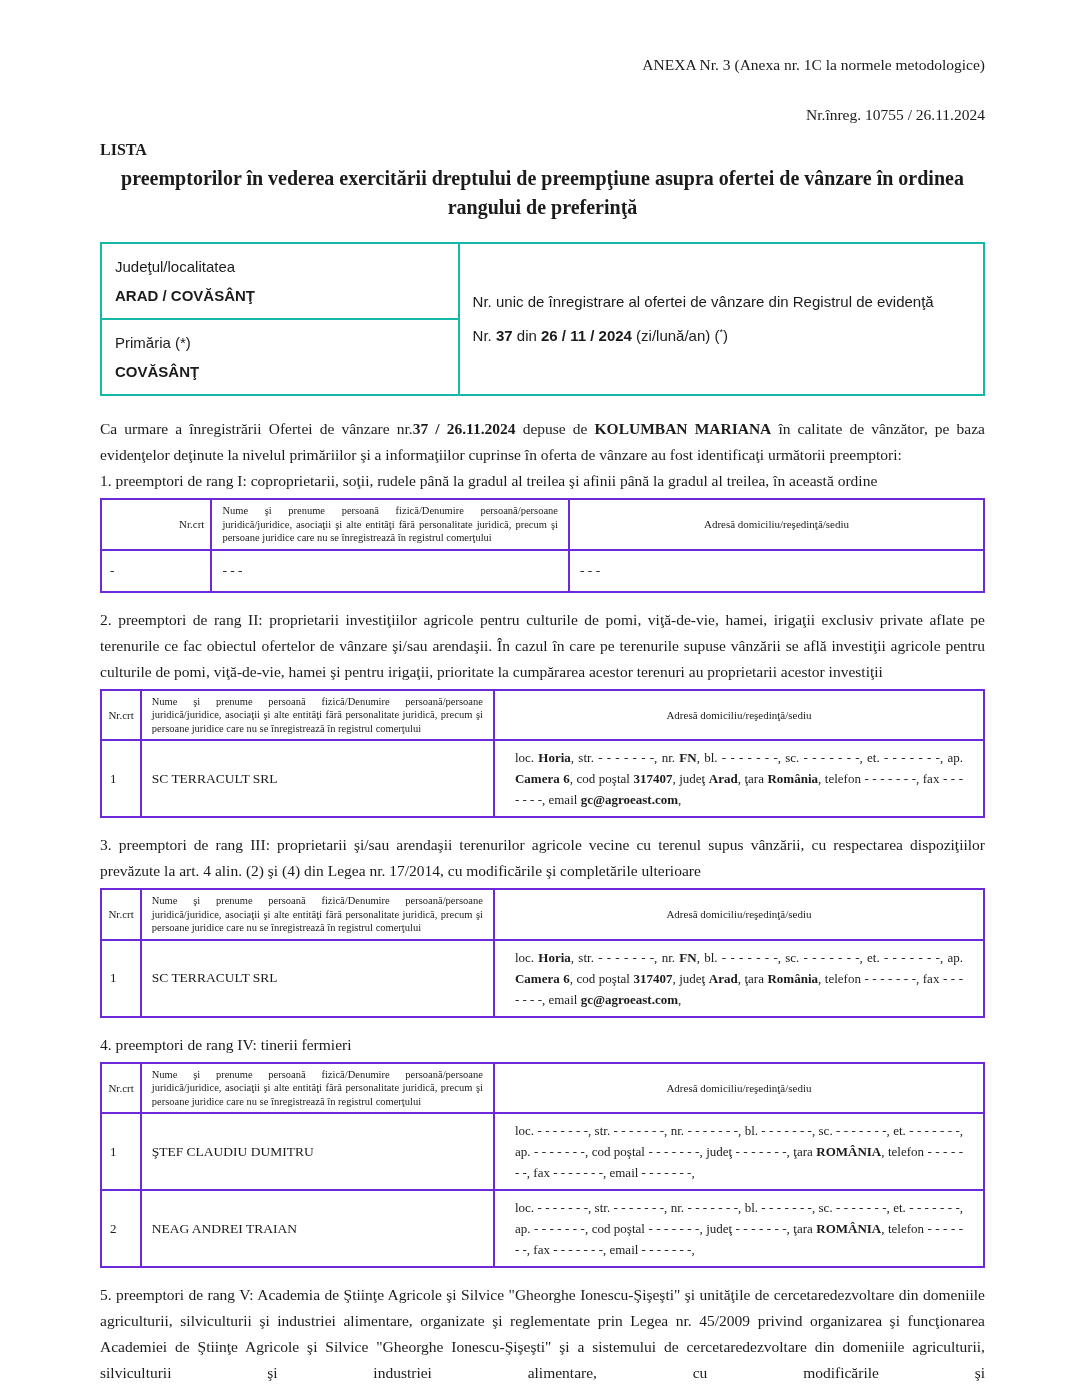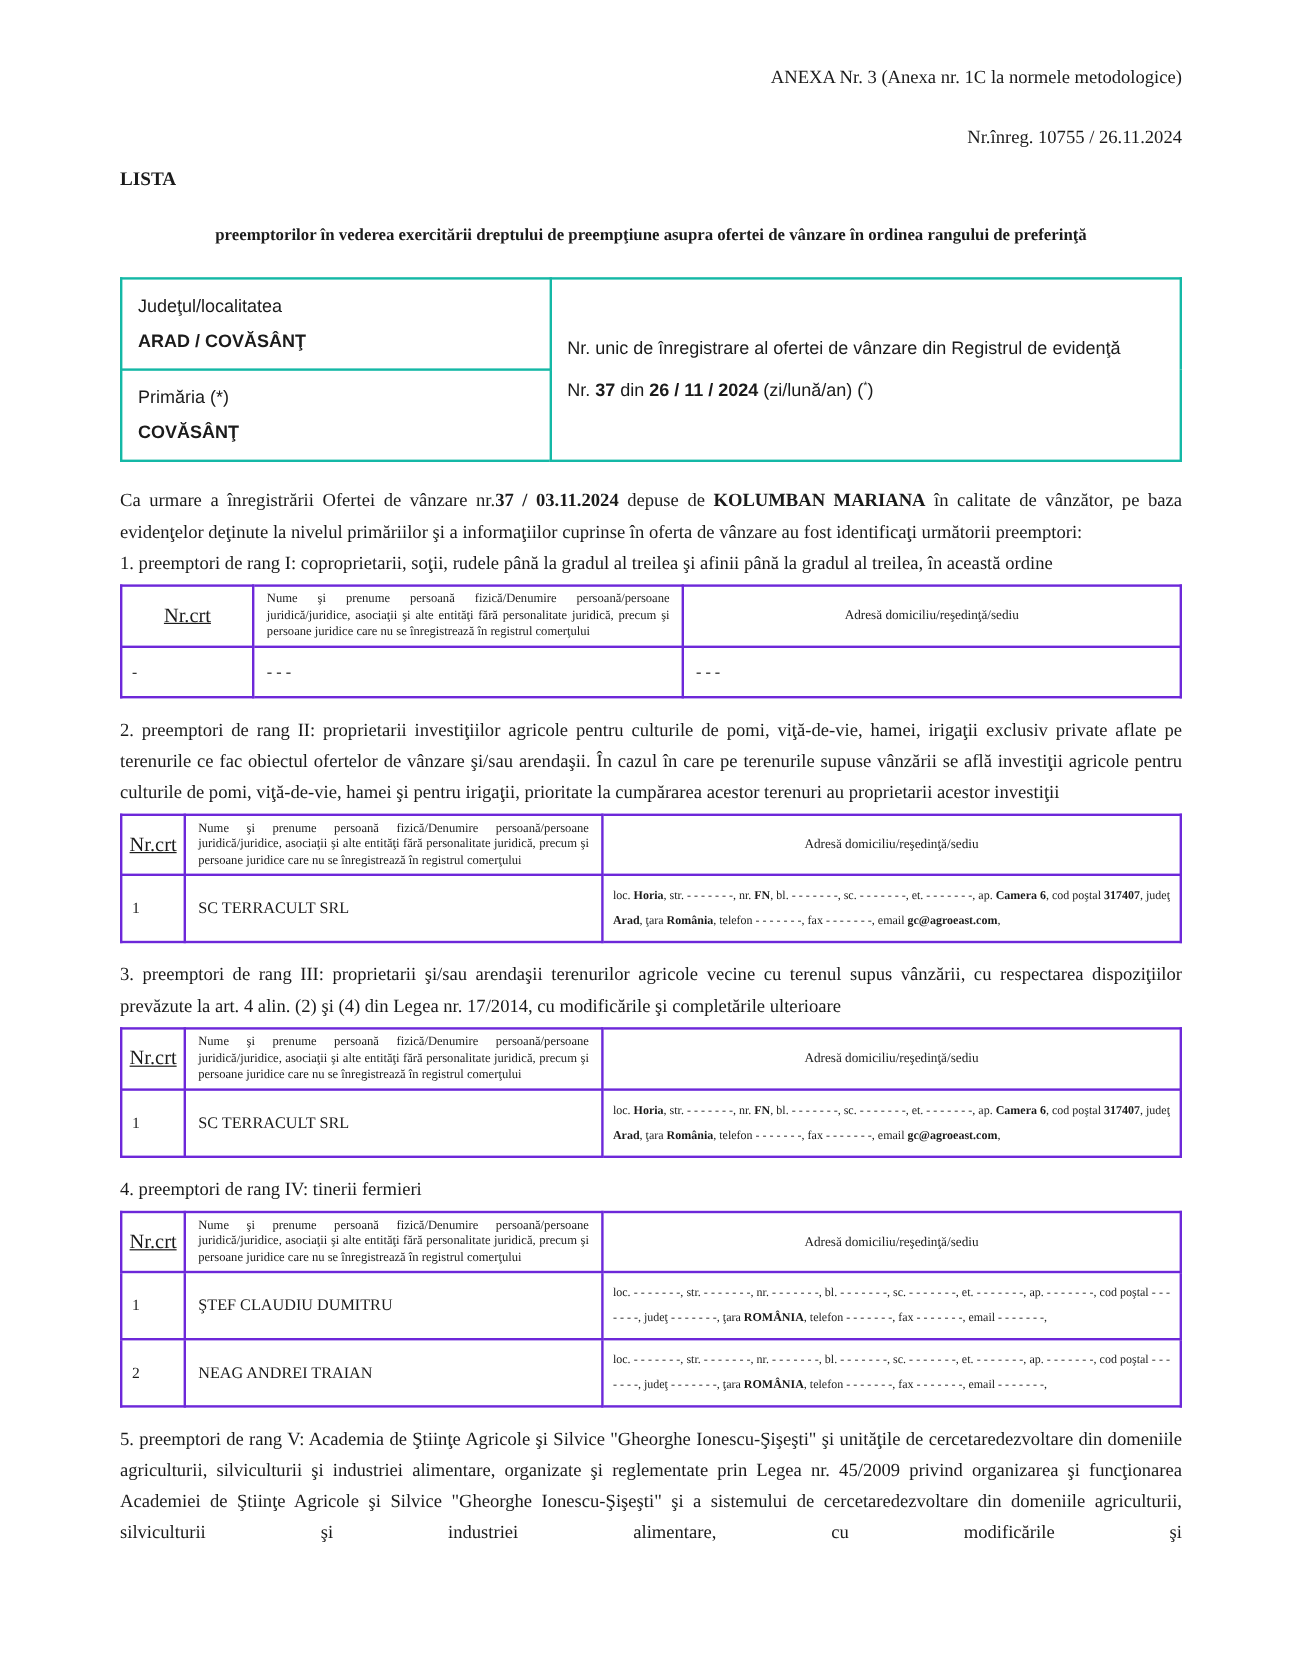--- a/index.html
+++ b/index.html
@@ -10,47 +10,47 @@
     background: #ffffff;
     color: #1b1b1b;
     font-family: "Liberation Serif", serif;
     padding: 46px 97px 20px 100px;
     overflow: hidden;
   }
   .line-right { text-align: right; font-size: 15.5px; line-height: 22px; }
   .anexa { margin-top: 8px; }
   .nrinreg { margin-top: 28px; }
   .doc-title { text-align: left; font-weight: bold; font-size: 16px; margin-top: 12px; line-height: 24px; }
-  .doc-subtitle { text-align: center; font-weight: bold; font-size: 14px; margin-top: 20px; line-height: 29px; }
+  .doc-subtitle { text-align: center; font-weight: bold; font-size: 20px; margin-top: 2px; line-height: 29px; }
 
   
   .info-table { width: 100%; border-collapse: collapse; margin-top: 20px;
                 font-family: "Liberation Sans", sans-serif; font-size: 15px; }
   .info-table td { border: 2px solid #14b8a6; vertical-align: middle; padding: 8px 13px; }
   .info-left { width: 40.5%; height: 66px; line-height: 29px; }
   .info-right { line-height: 30px; padding-left: 15px; }
   .reg-title { text-align: justify; text-align-last: left; }
   .b { font-weight: bold; }
 
   
   .para { font-size: 15.5px; line-height: 26px; text-align: justify; margin: 0; }
   .p-intro { margin-top: 20px; }
   .gap-before { margin-top: 14px; }
   .justify-last { text-align-last: justify; }
 
   
   .rank-table { width: 100%; border-collapse: collapse; margin-top: 4px; }
   .rank-table th, .rank-table td { border: 2px solid #6d28d9; vertical-align: middle; font-weight: normal; }
-  .th-nr   { font-size: 17px; text-align: center; padding: 4px 6px; text-decoration: underline; }
+  .th-nr   { font-size: 11px; text-align: right; padding: 4px 6px; }
   .th-name { font-size: 10.5px; text-align: justify; text-align-last: left; line-height: 13.5px; padding: 4px 10px; }
   .th-addr { font-size: 11px; text-align: center; padding: 4px 12px; }
   .td-nr   { font-size: 13px; padding: 4px 8px; }
   .td-name { font-size: 13.5px; font-weight: bold; padding: 4px 10px; }
   .td-plain{ font-size: 13.5px; padding: 4px 10px; }
-  .td-addr { font-size: 10px; line-height: 21px; text-align: justify; padding: 6px 8px; border-radius: 13px; }
+  .td-addr { font-size: 13px; line-height: 21px; text-align: justify; padding: 6px 20px; border-radius: 13px; }
   .row-tall td { height: 42px; }
   sup { font-size: 9px; }
 </style>
 </head>
 <body>
 
 <div class="page">
 
   <div class="line-right anexa">ANEXA Nr. 3 (Anexa nr. 1C la normele metodologice)</div>
   <div class="line-right nrinreg">Nr.înreg. 10755 / 26.11.2024</div>
@@ -71,21 +71,21 @@
     </tr>
     <tr>
       <td class="info-left">
         <div>Primăria (*)</div>
         <div class="b">COVĂSÂNŢ</div>
       </td>
     </tr>
   </tbody>
     </table>
 
-  <p class="para p-intro">Ca urmare a înregistrării Ofertei de vânzare nr.<b>37 / 03.11.2024</b> depuse de <b>KOLUMBAN MARIANA</b> în calitate de vânzător, pe baza evidenţelor deţinute la nivelul primăriilor şi a informaţiilor cuprinse în oferta de vânzare au fost identificaţi următorii preemptori:</p>
+  <p class="para p-intro">Ca urmare a înregistrării Ofertei de vânzare nr.<b>37 / 26.11.2024</b> depuse de <b>KOLUMBAN MARIANA</b> în calitate de vânzător, pe baza evidenţelor deţinute la nivelul primăriilor şi a informaţiilor cuprinse în oferta de vânzare au fost identificaţi următorii preemptori:</p>
   <p class="para">1. preemptori de rang I: coproprietarii, soţii, rudele până la gradul al treilea şi afinii până la gradul al treilea, în această ordine</p>
 
   <table class="rank-table">
     <colgroup>
         <col style="width:12.5%">
         <col style="width:40.5%">
         <col style="width:47%">
       </colgroup>
     <tbody>
         <tr>

